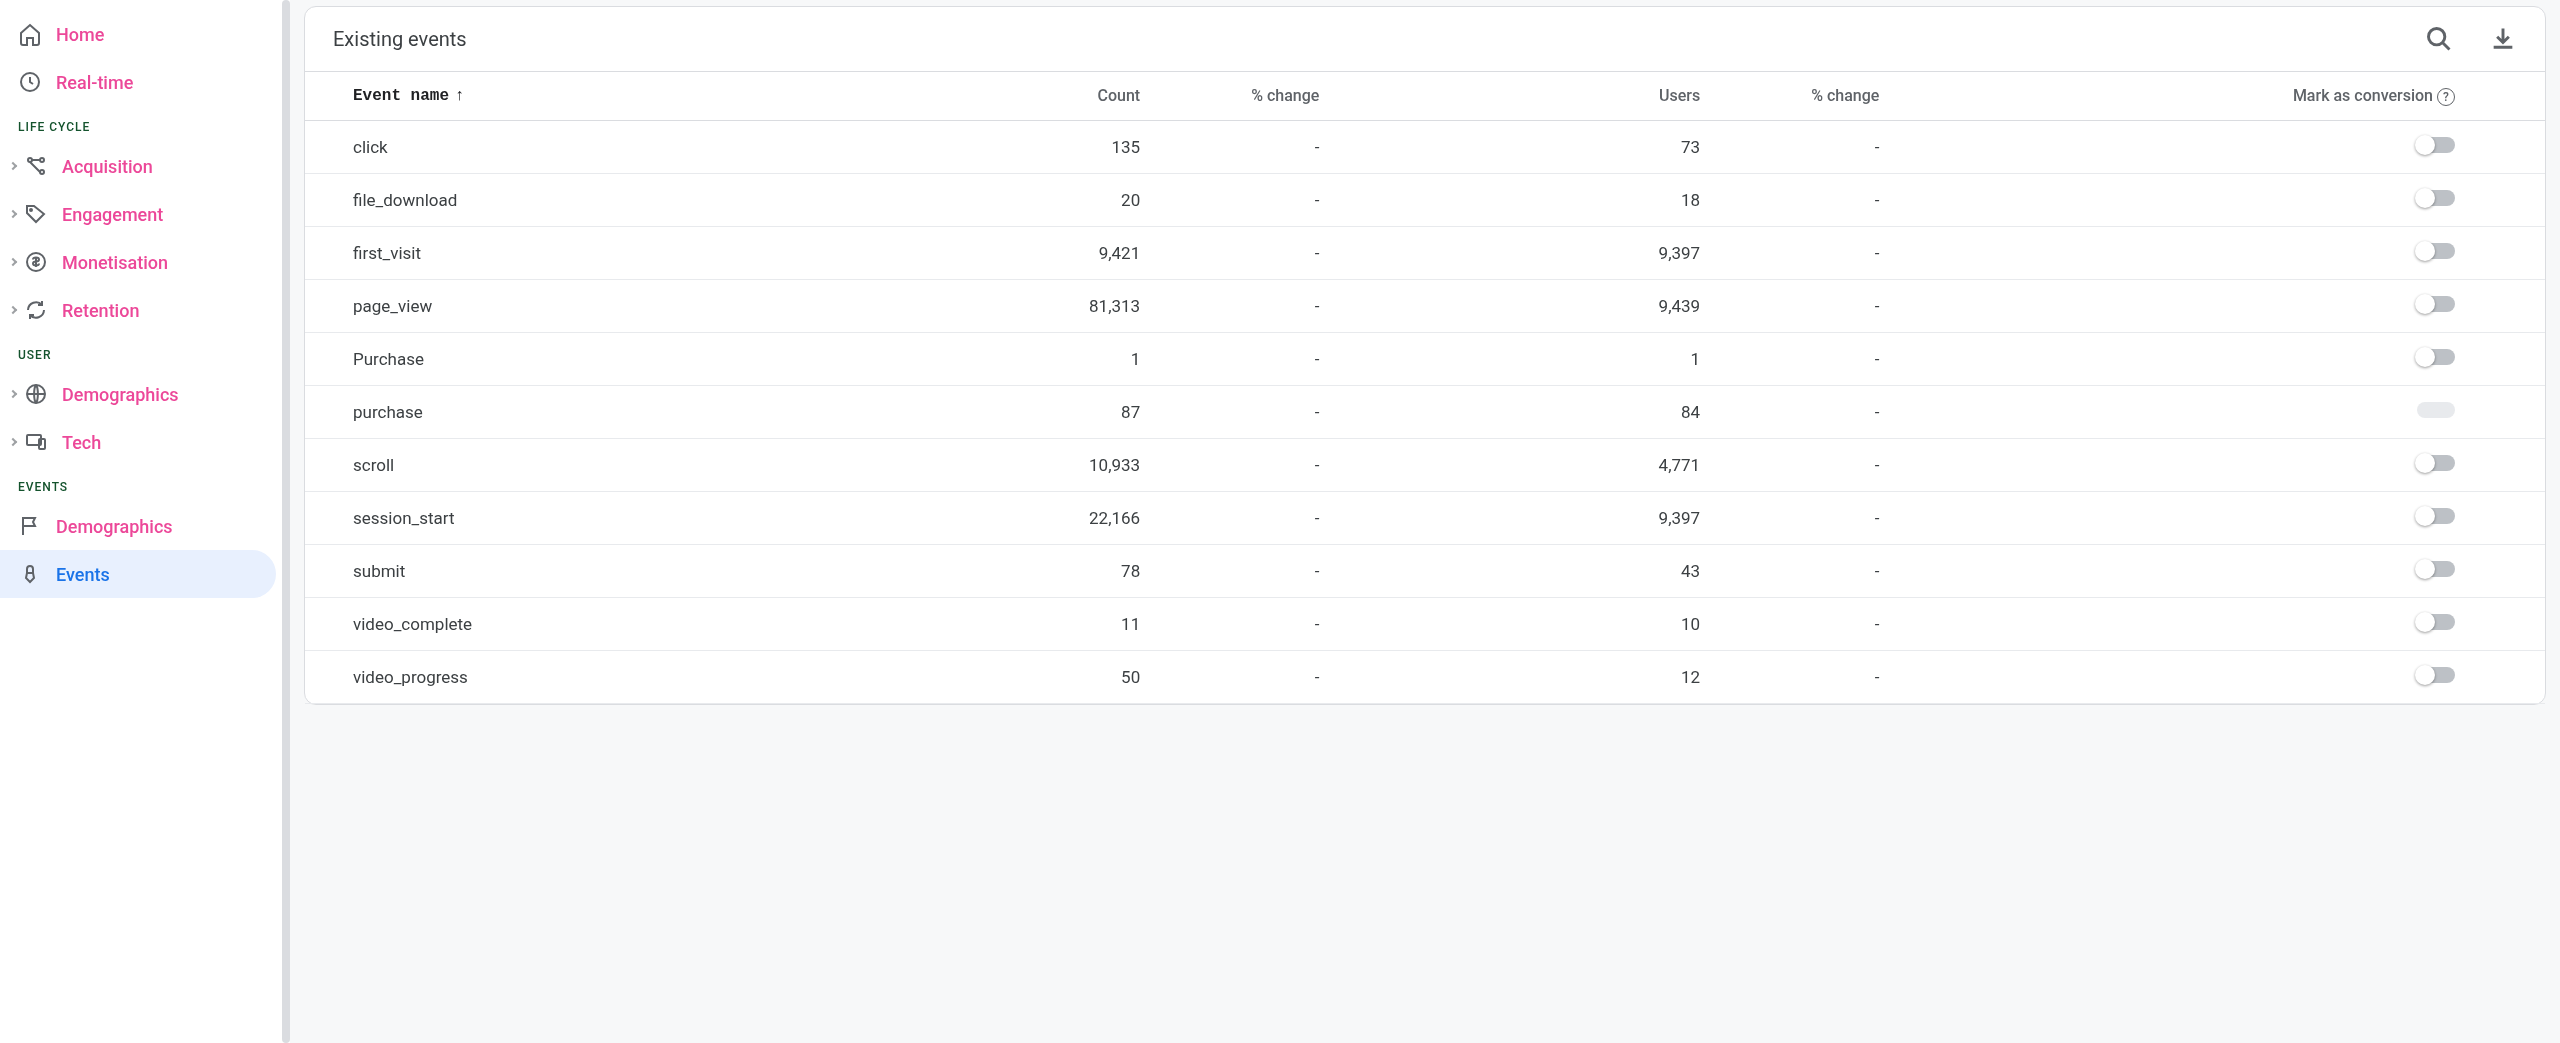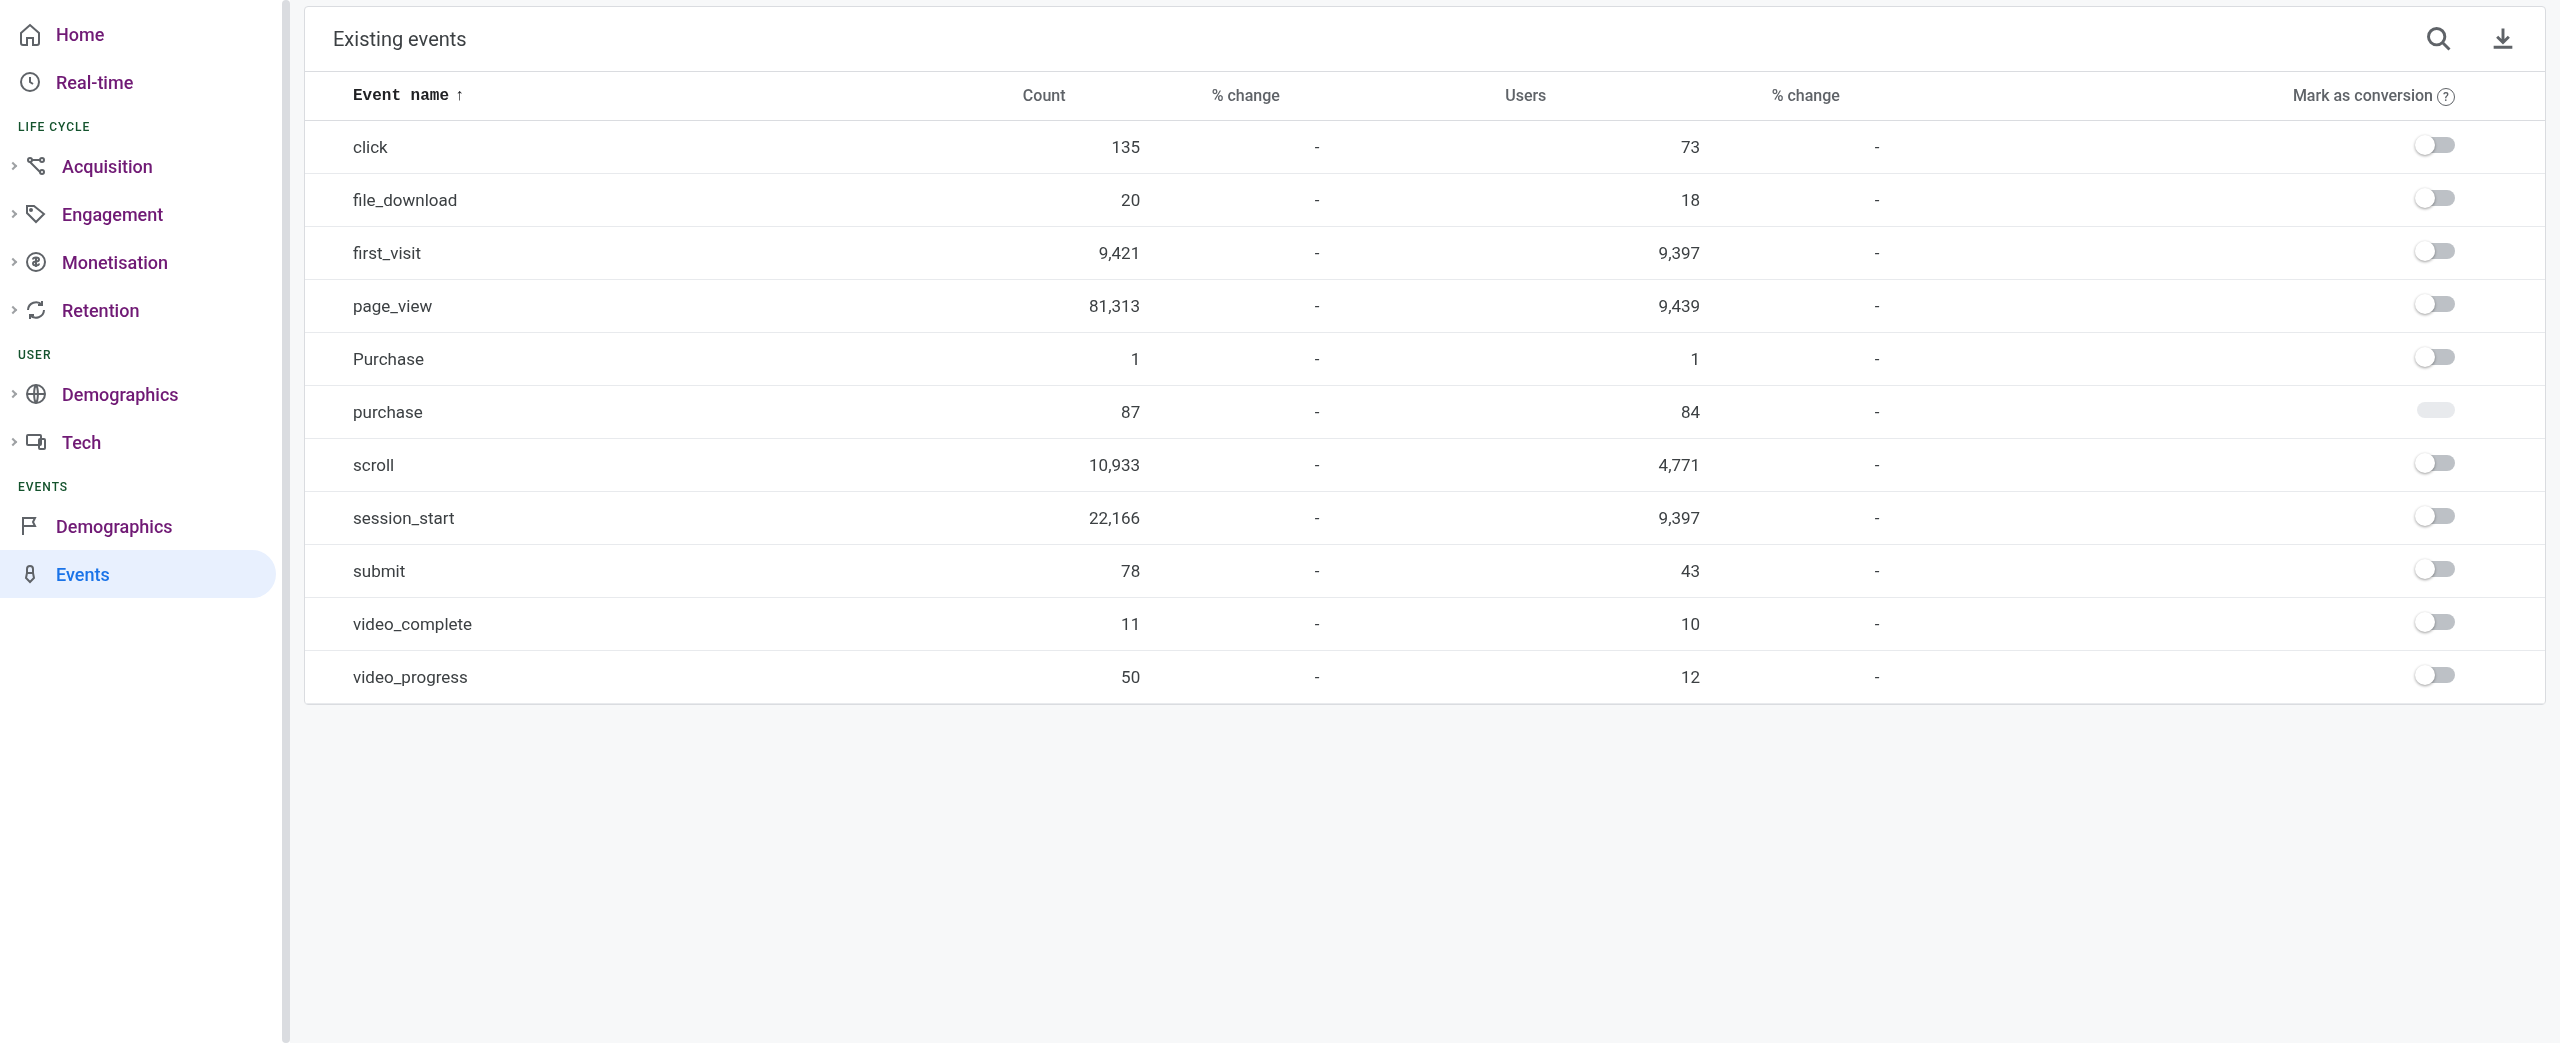--- a/index.html
+++ b/index.html
@@ -1,35 +1,35 @@
 <!DOCTYPE html>
 <html><head>
 <meta charset="utf-8">
 <style>
 * { box-sizing: border-box; margin: 0; padding: 0; }
 body { font-family: 'Google Sans', Roboto, Arial, sans-serif; background: #f8f9fa; color: #3c4043; font-size: 14px; }
 .layout { display: flex; height: 100vh; }
 .sidebar { width: 290px; background: #fff; padding: 10px 0; overflow-y: auto; position: relative; }
 .sidebar::after { content: ''; position: absolute; right: 0; top: 0; bottom: 0; width: 8px; background: #dadce0; border-radius: 4px; }
-.nav-item { display: flex; align-items: center; padding: 12px 18px; cursor: pointer; color: #701a75; font-size: 18px; font-weight: 500; }
+.nav-item { display: flex; align-items: center; padding: 12px 18px; cursor: pointer; color: #ec4899; font-size: 18px; font-weight: 500; }
 .nav-item .icon { width: 24px; height: 24px; margin-right: 14px; display: flex; align-items: center; justify-content: center; color: #5f6368; flex-shrink: 0; }
 .nav-item.sub { padding-left: 10px; text-align: right; }
 .nav-item.sub .caret { width: 6px; height: 6px; border-right: 2px solid #5f6368; border-bottom: 2px solid #5f6368; transform: rotate(-45deg); margin-right: 8px; opacity: 0.6; flex-shrink: 0; }
 .nav-item.active { background: #e8f0fe; color: #1a73e8; border-radius: 0 24px 24px 0; margin-right: 14px; }
 .section-label { padding: 14px 18px 8px; font-size: 12px; font-weight: 500; letter-spacing: 1px; color: #14532d; }
 .main { flex: 1; padding: 0 14px; overflow-y: auto; background: #f7f8f9; }
-.card { background: #fff; border: 1px solid #dadce0; border-radius: 4px; margin-top: 6px; }
+.card { background: #fff; border: 1px solid #dadce0; border-radius: 12px; margin-top: 6px; }
 .card-header { display: flex; align-items: center; justify-content: space-between; padding: 18px 28px; border-bottom: 1px solid #dadce0; }
 .card-title { font-size: 20px; color: #3c4043; }
 .card-actions { display: flex; gap: 36px; }
 .icon-btn { width: 28px; height: 28px; display: flex; align-items: center; justify-content: center; cursor: pointer; color: #5f6368; }
 table { width: 100%; border-collapse: collapse; }
 thead th { text-align: left; padding: 14px 16px; font-size: 16px; font-weight: 500; color: #5f6368; border-bottom: 1px solid #dadce0; }
 thead th:first-child { padding-left: 48px; font-weight: 700; color: #202124; font-family: Liberation Mono, monospace; }
-thead th.num { text-align: center; }
+thead th.num { text-align: right; }
 thead th.conv { text-align: right; padding-right: 90px; }
 tbody td { padding: 16px; font-size: 17px; color: #3c4043; border-bottom: 1px solid #e8eaed; }
 tbody td:first-child { padding-left: 48px; }
 tbody td.num { text-align: right; }
 tbody td.conv { text-align: right; padding-right: 90px; }
 .sort-arrow { margin-left: 6px; }
 .toggle { position: relative; display: inline-block; width: 38px; height: 16px; }
 .toggle-track { position: absolute; inset: 0; background: #bdc1c6; border-radius: 8px; }
 .toggle-thumb { position: absolute; width: 20px; height: 20px; background: #fff; border-radius: 50%; top: -2px; left: -2px; box-shadow: 0 1px 3px rgba(0,0,0,0.4); }
 .toggle.disabled .toggle-track { background: #e8eaed; }

